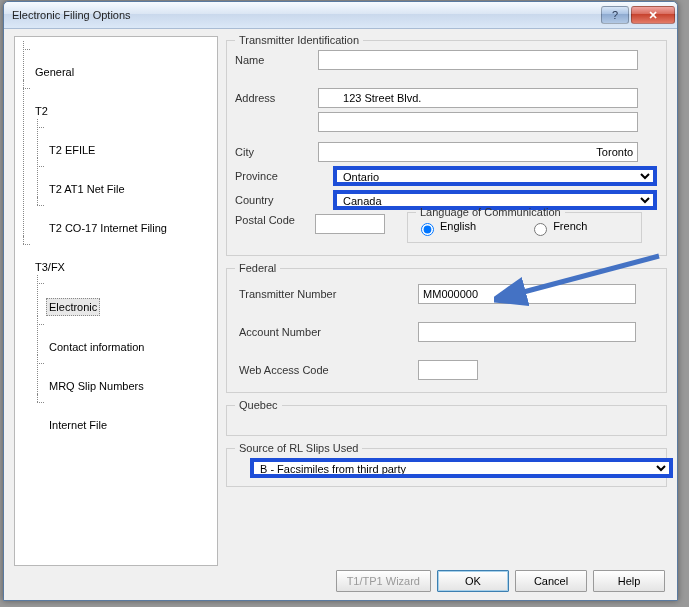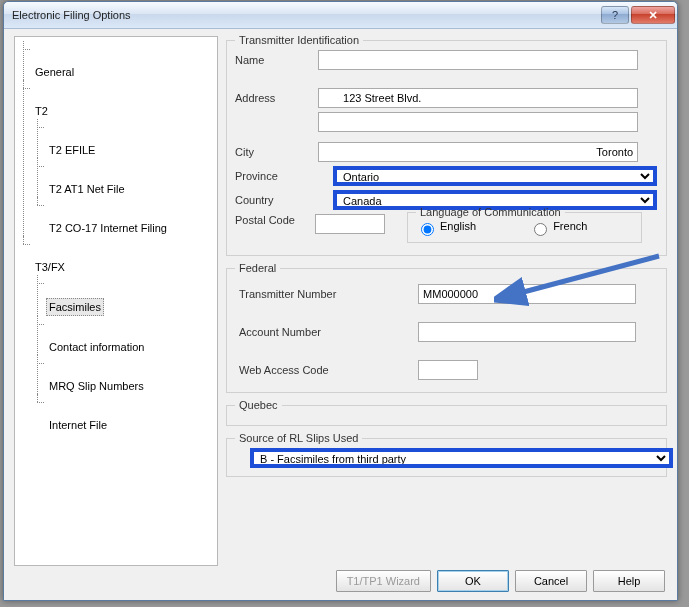--- a/index.html
+++ b/index.html
@@ -174,21 +174,21 @@
         <li><span class="node">General</span></li>
         <li><span class="node">T2</span>
           <ul>
             <li><span class="node">T2 EFILE</span></li>
             <li><span class="node">T2 AT1 Net File</span></li>
             <li><span class="node">T2 CO-17 Internet Filing</span></li>
           </ul>
         </li>
         <li><span class="node">T3/FX</span>
           <ul>
-            <li><span class="node selected">Facsimiles</span></li>
+            <li><span class="node selected">Electronic</span></li>
             <li><span class="node">Contact information</span></li>
             <li><span class="node">MRQ Slip Numbers</span></li>
             <li><span class="node">Internet File</span></li>
           </ul>
         </li>
       </ul>
     </div>
 
     <div class="right">
 
@@ -248,21 +248,21 @@
         <div class="row" style="margin-top:18px">
           <span class="lbl" style="width:180px;padding-left:4px">Account Number</span>
           <input class="inp" style="width: 218px;" value="">
         </div>
         <div class="row" style="margin-top:18px">
           <span class="lbl" style="width:180px;padding-left:4px">Web Access Code</span>
           <input class="inp" style="width: 60px;" value="">
         </div>
       </fieldset>
 
-      <fieldset style="padding-bottom:10px">
+      <fieldset style="padding-bottom:20px">
         <legend>Quebec</legend>
       </fieldset>
 
       <fieldset>
         <legend>Source of RL Slips Used</legend>
         <select class="sel" style="width:100%">
           <option>B - Facsimiles from third party</option>
         </select>
       </fieldset>
 

